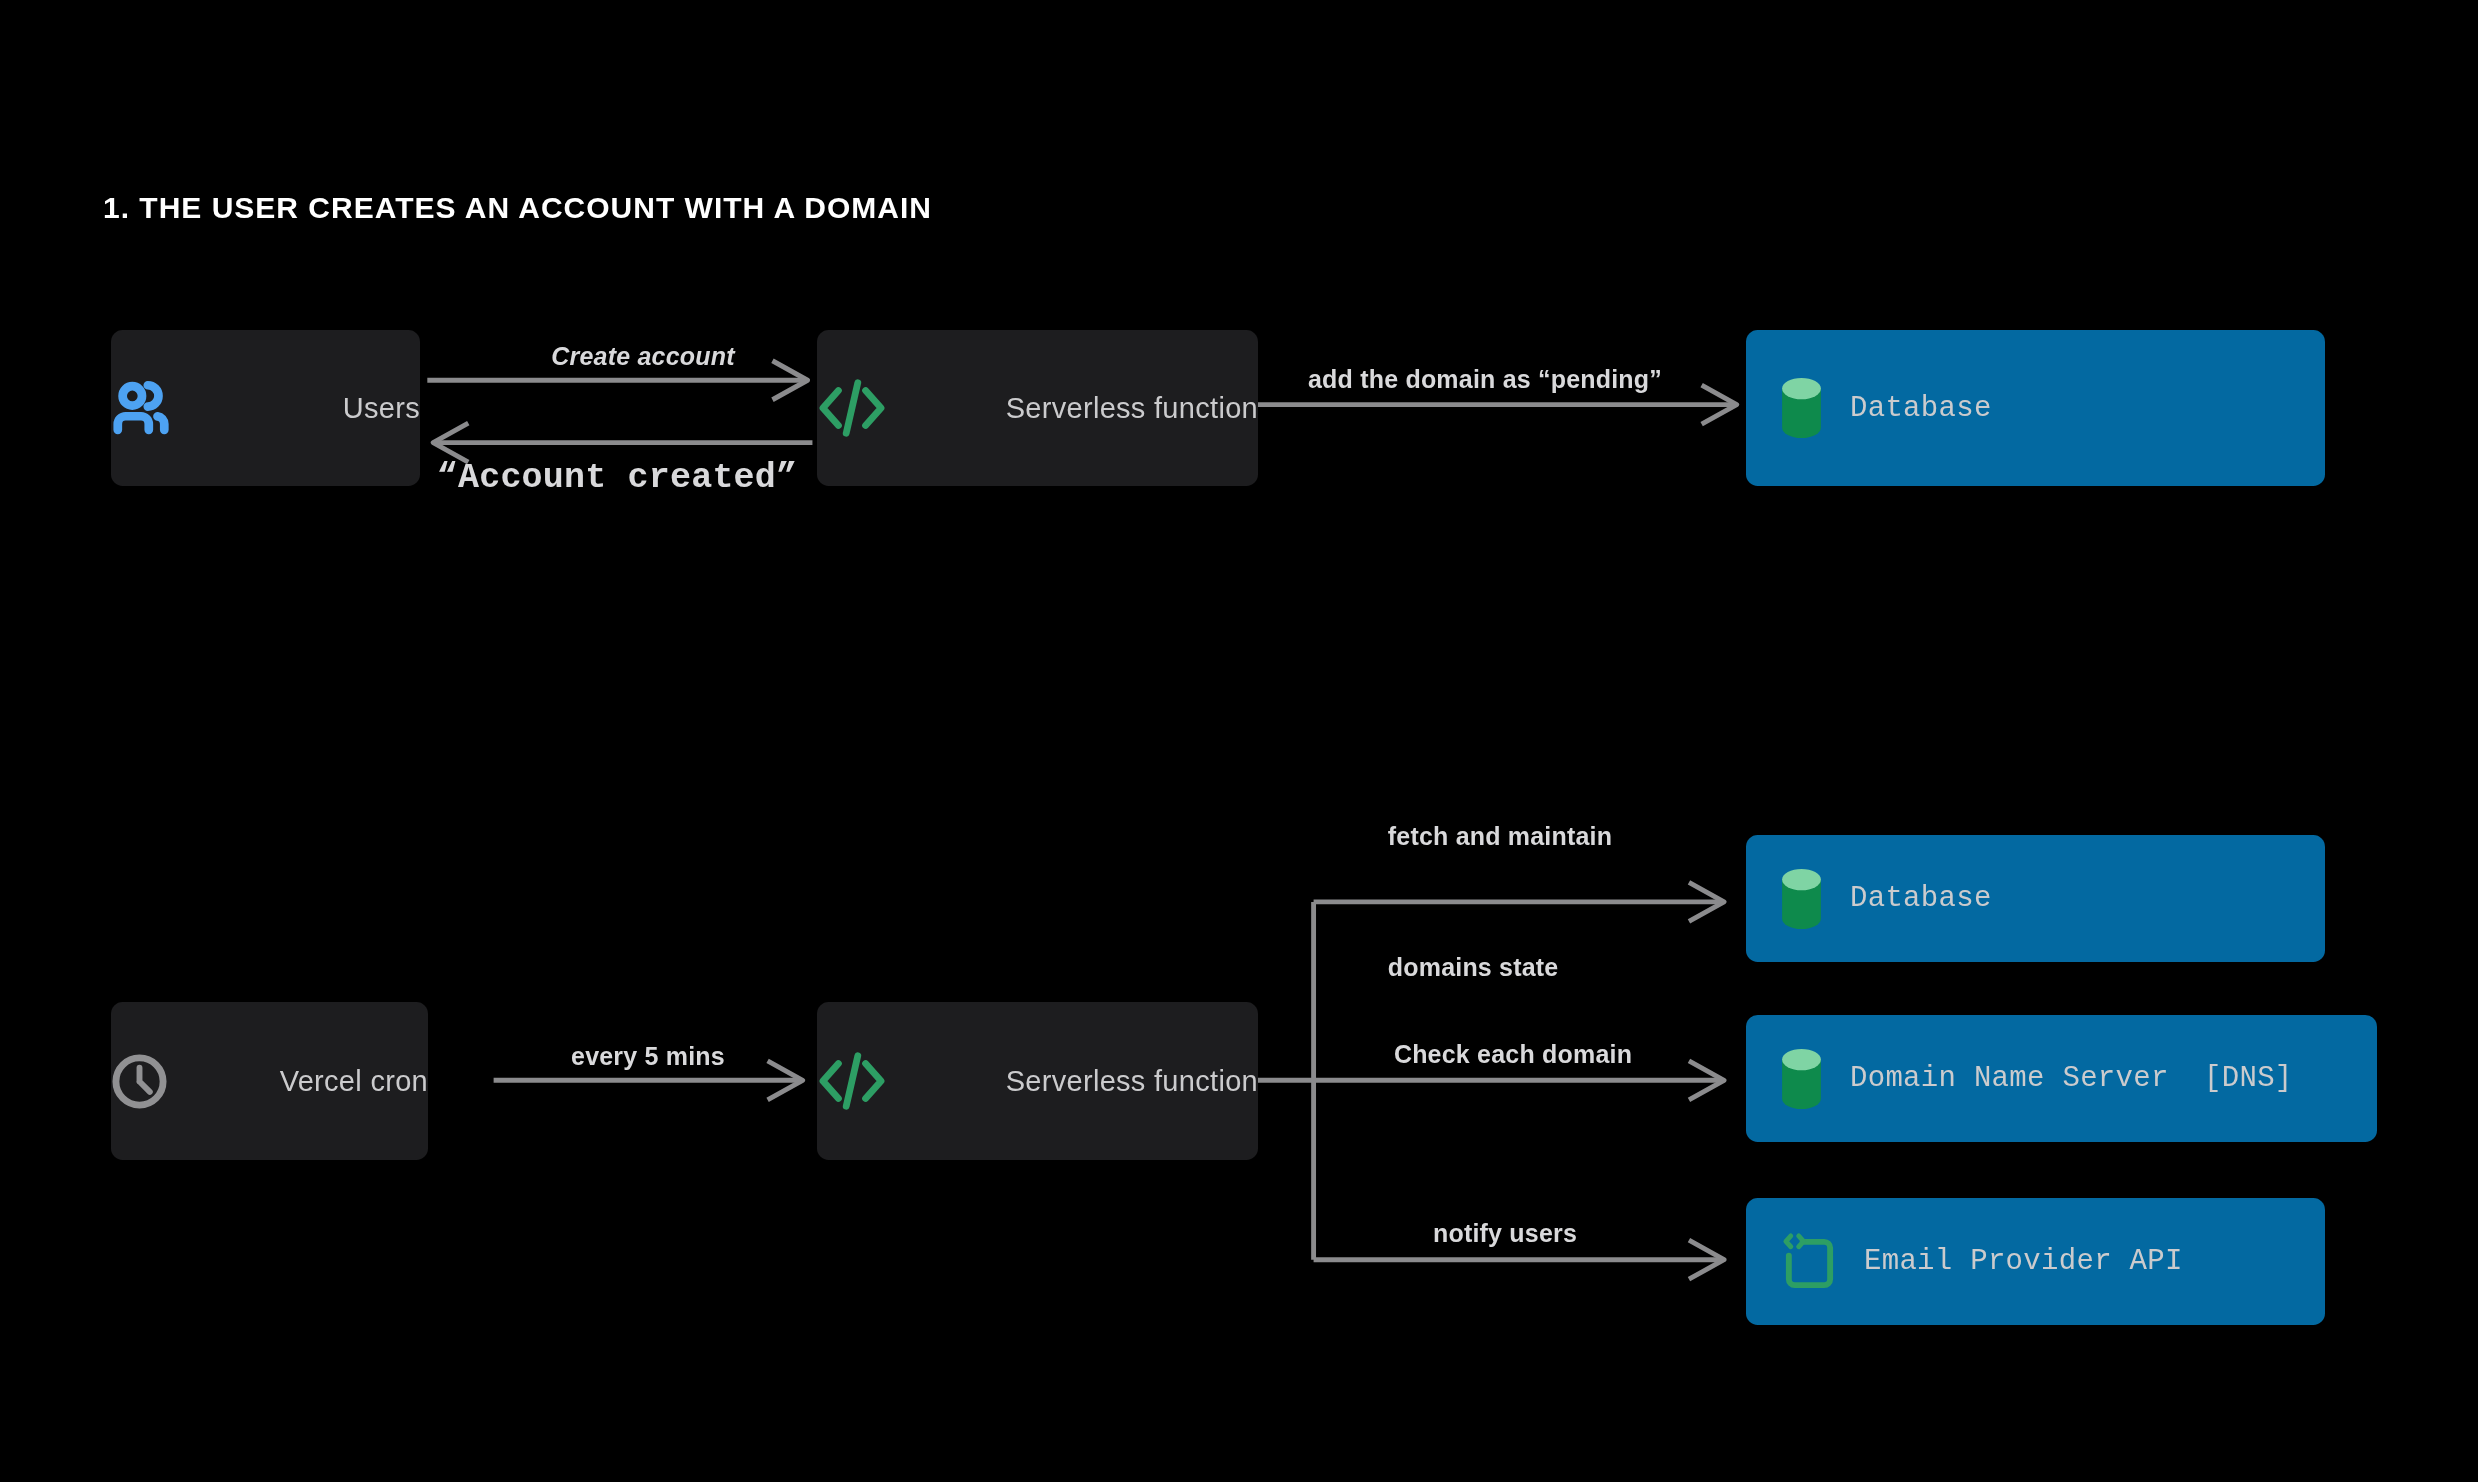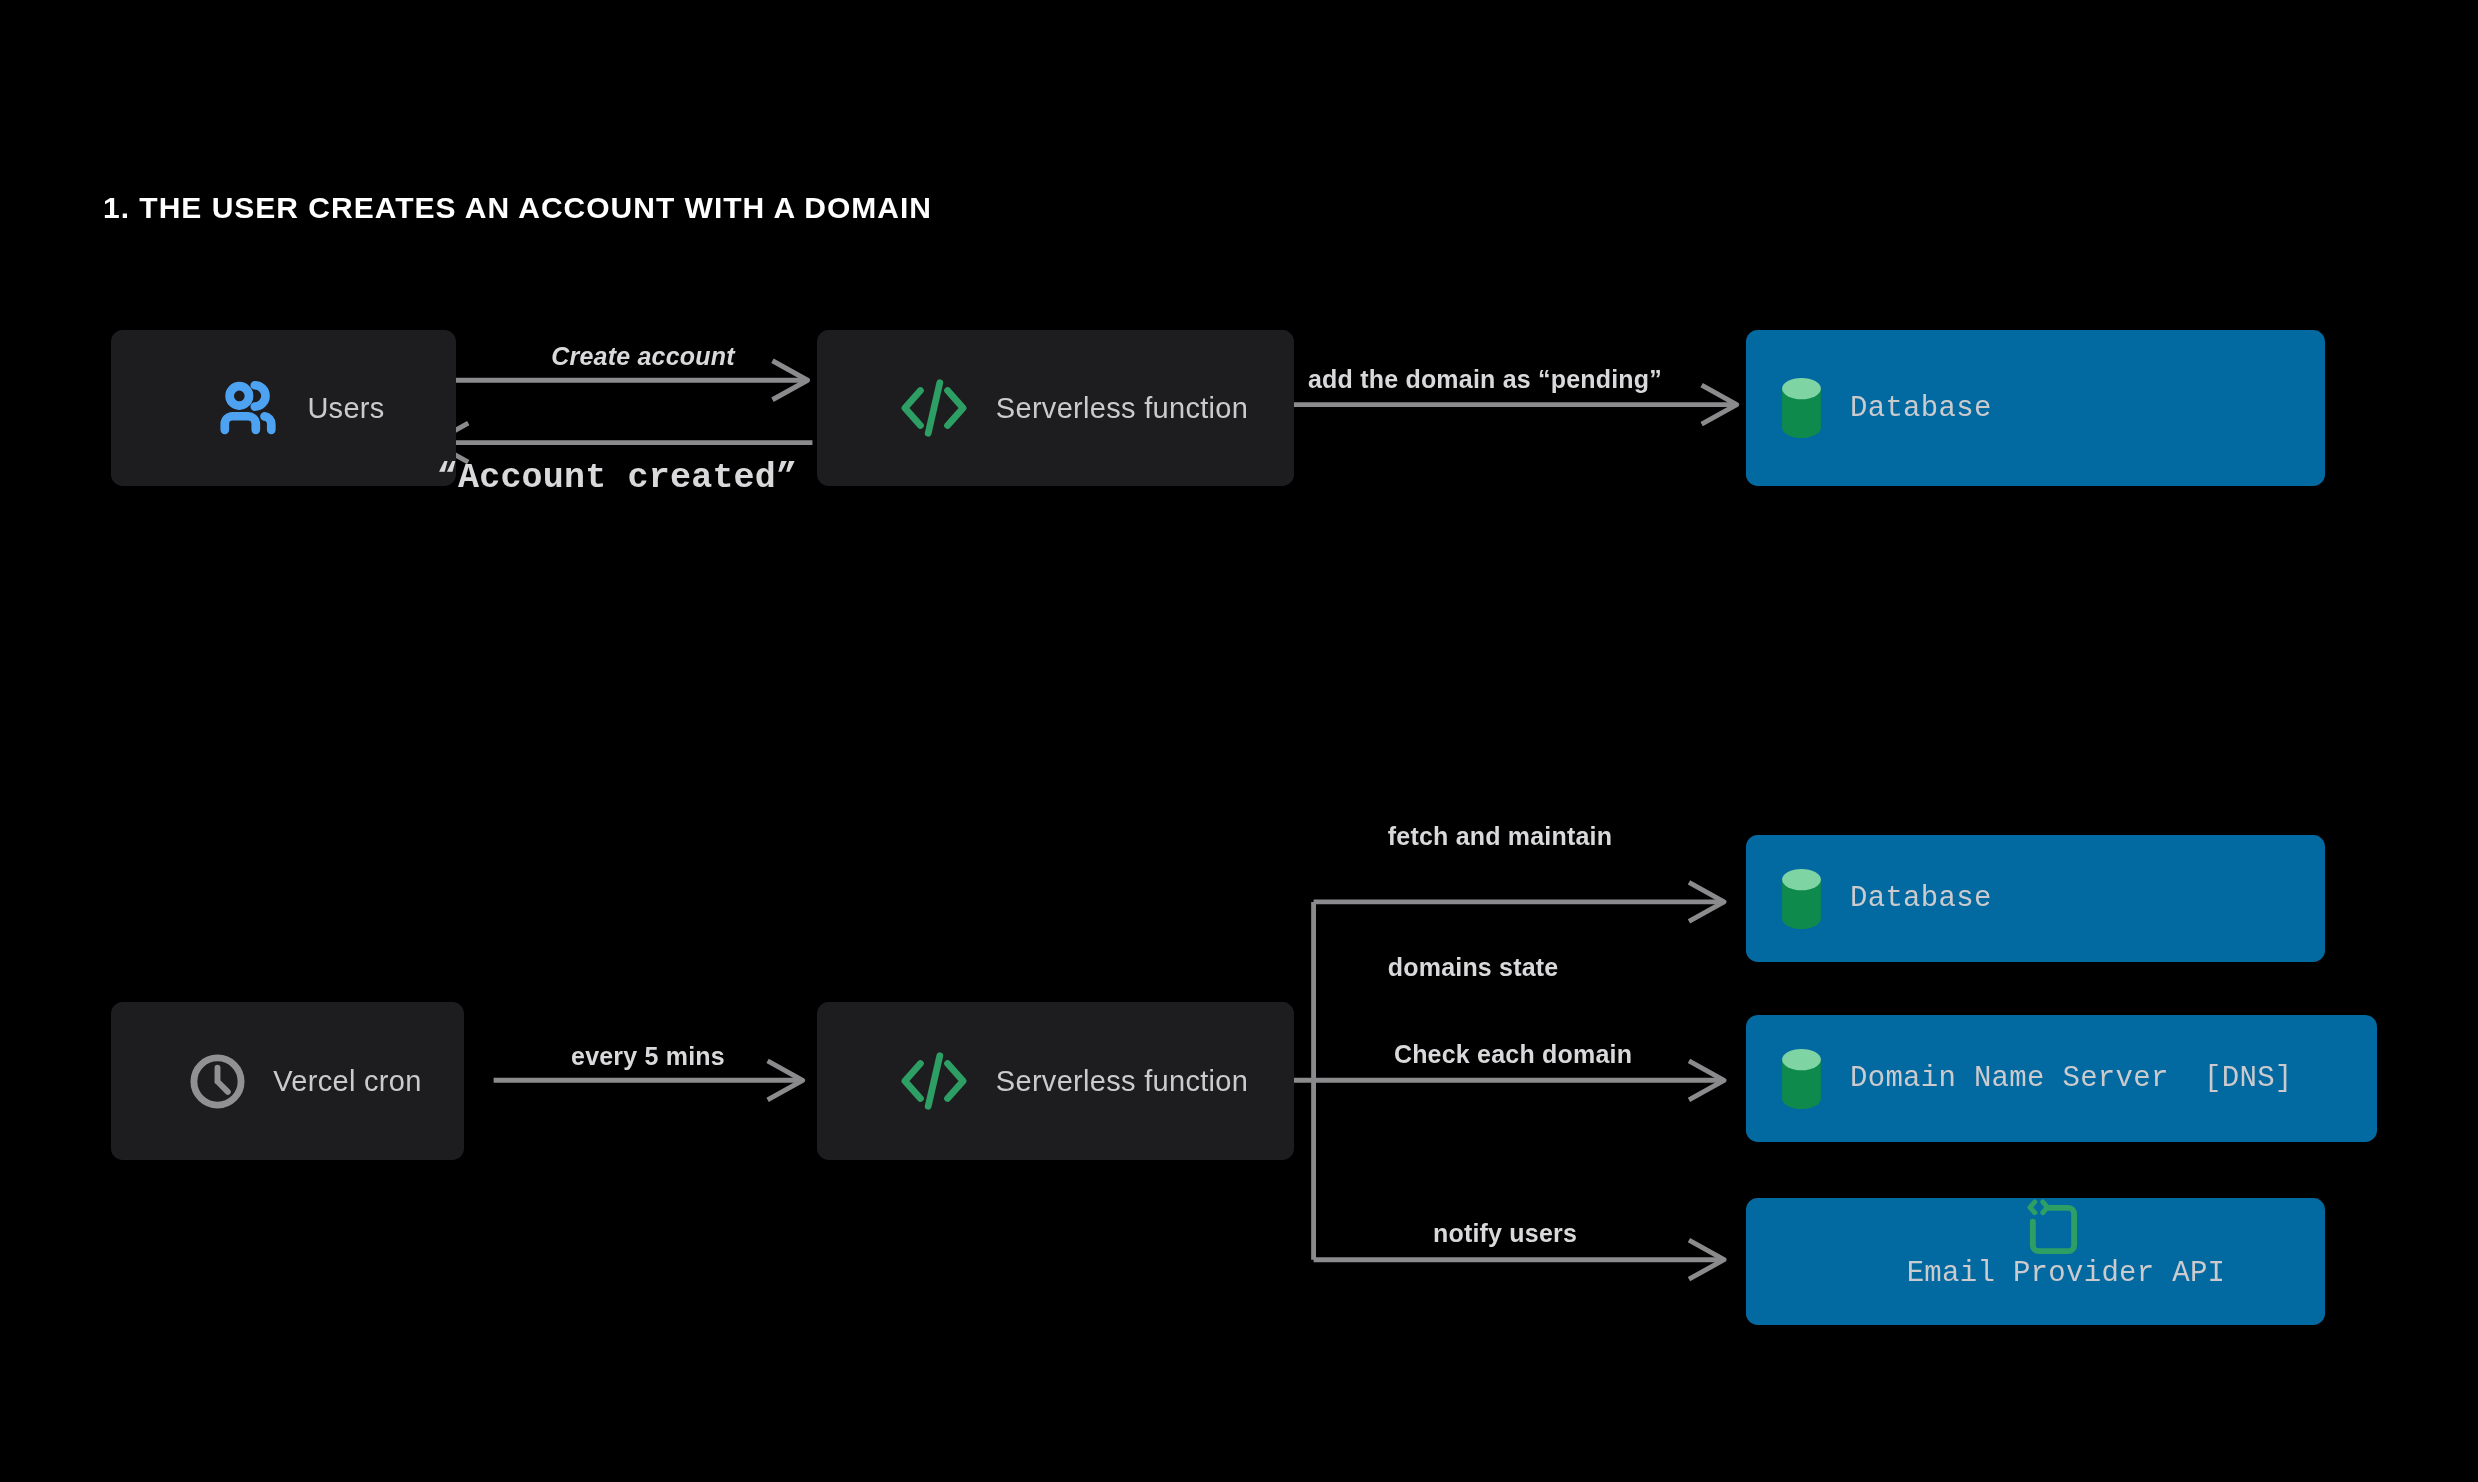--- a/index.html
+++ b/index.html
@@ -8,21 +8,21 @@
     font-family:"Liberation Sans",sans-serif;
   }
   .section-title{
     position:absolute;color:#ffffff;font-size:30px;font-weight:bold;
     letter-spacing:1px;white-space:pre;
   }
   .node{
     position:absolute;display:flex;align-items:center;border-radius:11.7px;
     background:#1d1d1f;
   }
-  .node.centered{justify-content:center;padding-left:36px;}
+  .node.centered{justify-content:space-between;}
   .node.leftpad{justify-content:flex-start;padding-left:34px;box-sizing:border-box;background:#0369a1;font-family:Liberation Mono, monospace;}
   .node .icon{display:flex;align-items:center;justify-content:center;flex:0 0 auto;}
   .node .label{
     color:#cbcbcd;font-size:29px;margin-left:27px;white-space:pre;letter-spacing:0.3px;
   }
   .edge-label{
     position:absolute;color:#d9d9db;font-size:25px;font-weight:bold;
     white-space:pre;transform:translate(-50%,-100%);letter-spacing:0.2px;
   }
   .edge-label.below{transform:translate(-50%,0);}
@@ -141,21 +141,21 @@
   <div class="node leftpad" style="left:1746px;top:1015px;width:631px;height:127px;">
     <span class="icon">
       <svg width="43" height="64" viewBox="0 0 44 66">
         <path d="M2 13 L2 53 A20 11 0 0 0 42 53 L42 13 Z" fill="#0e8a4c"></path>
         <ellipse cx="22" cy="13" rx="20" ry="11" fill="#7fd4a4"></ellipse>
       </svg>
     </span>
     <span class="label">Domain Name Server  [DNS]</span>
   </div>
 
-  <div class="node leftpad" style="left:1746px;top:1198px;width:579px;height:127px;flex-direction:column;">
+  <div class="node leftpad" style="left:1746px;top:1198px;width:579px;height:127px;">
     <span class="icon">
       <svg width="57" height="59" viewBox="0 0 58 60" fill="none" stroke="#2d9e64" stroke-width="6" stroke-linecap="round" stroke-linejoin="round">
         <path d="M23 10 H45 a6 6 0 0 1 6 6 V48 a6 6 0 0 1 -6 6 H15 a6 6 0 0 1 -6 -6 V24"></path>
         <path d="M11 4 L6 9.5 L11 15" stroke-width="5"></path>
         <path d="M19 4 L24 9.5 L19 15" stroke-width="5"></path>
       </svg>
     </span>
     <span class="label">Email Provider API</span>
   </div>
 

